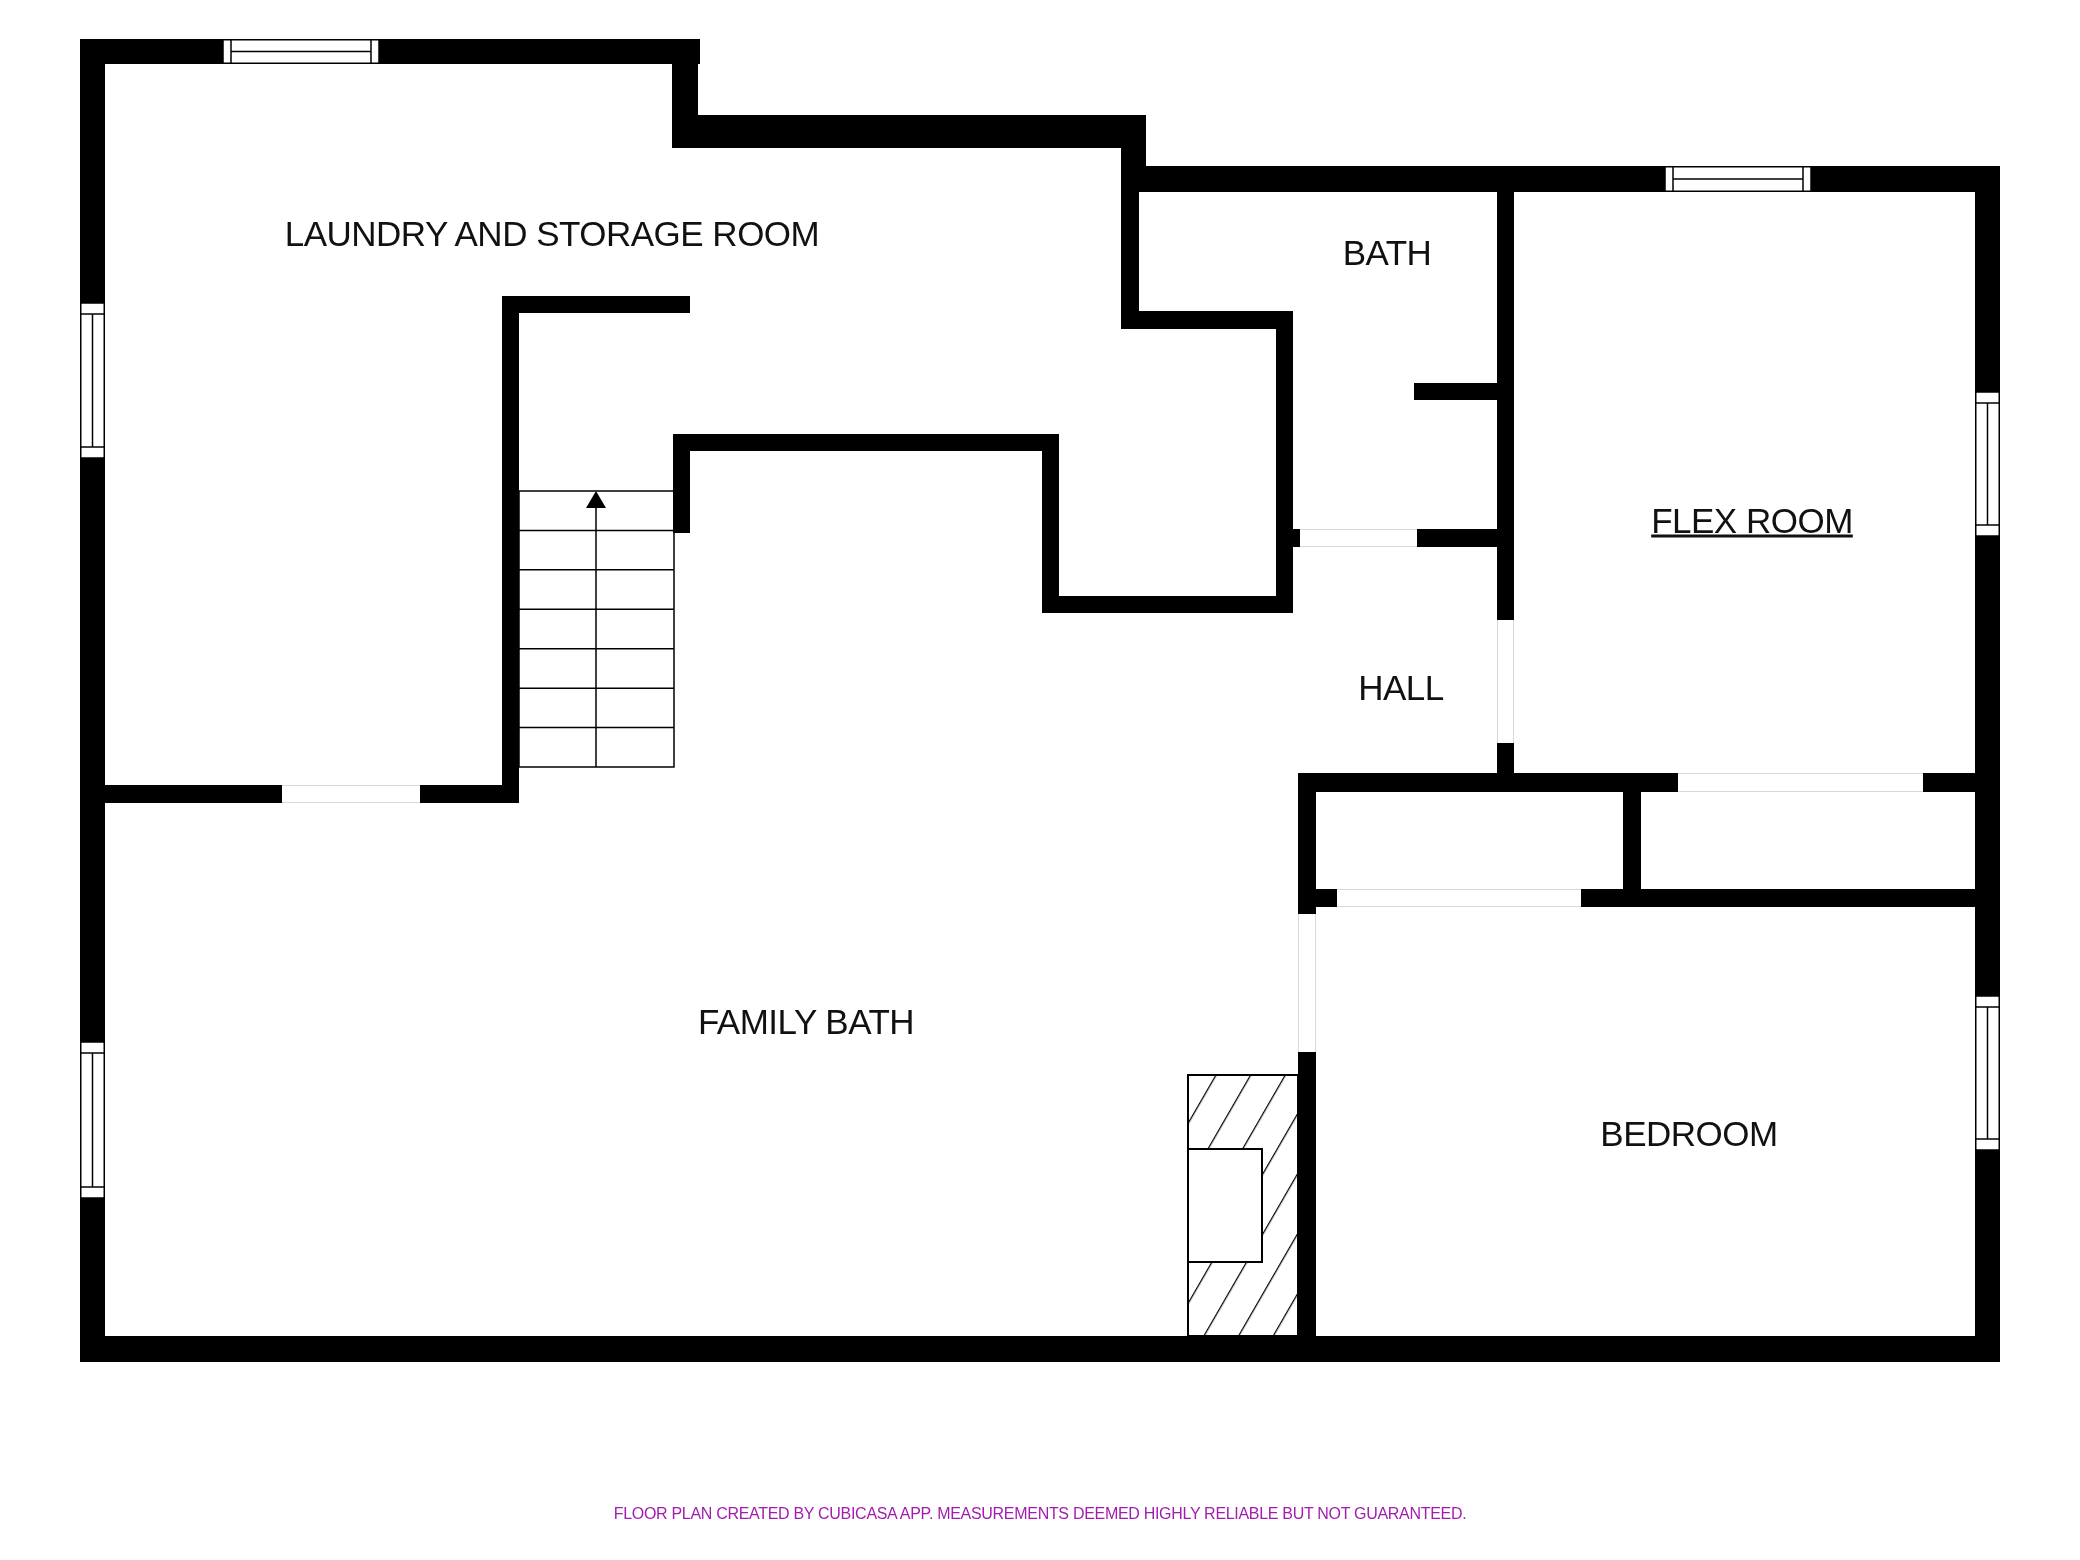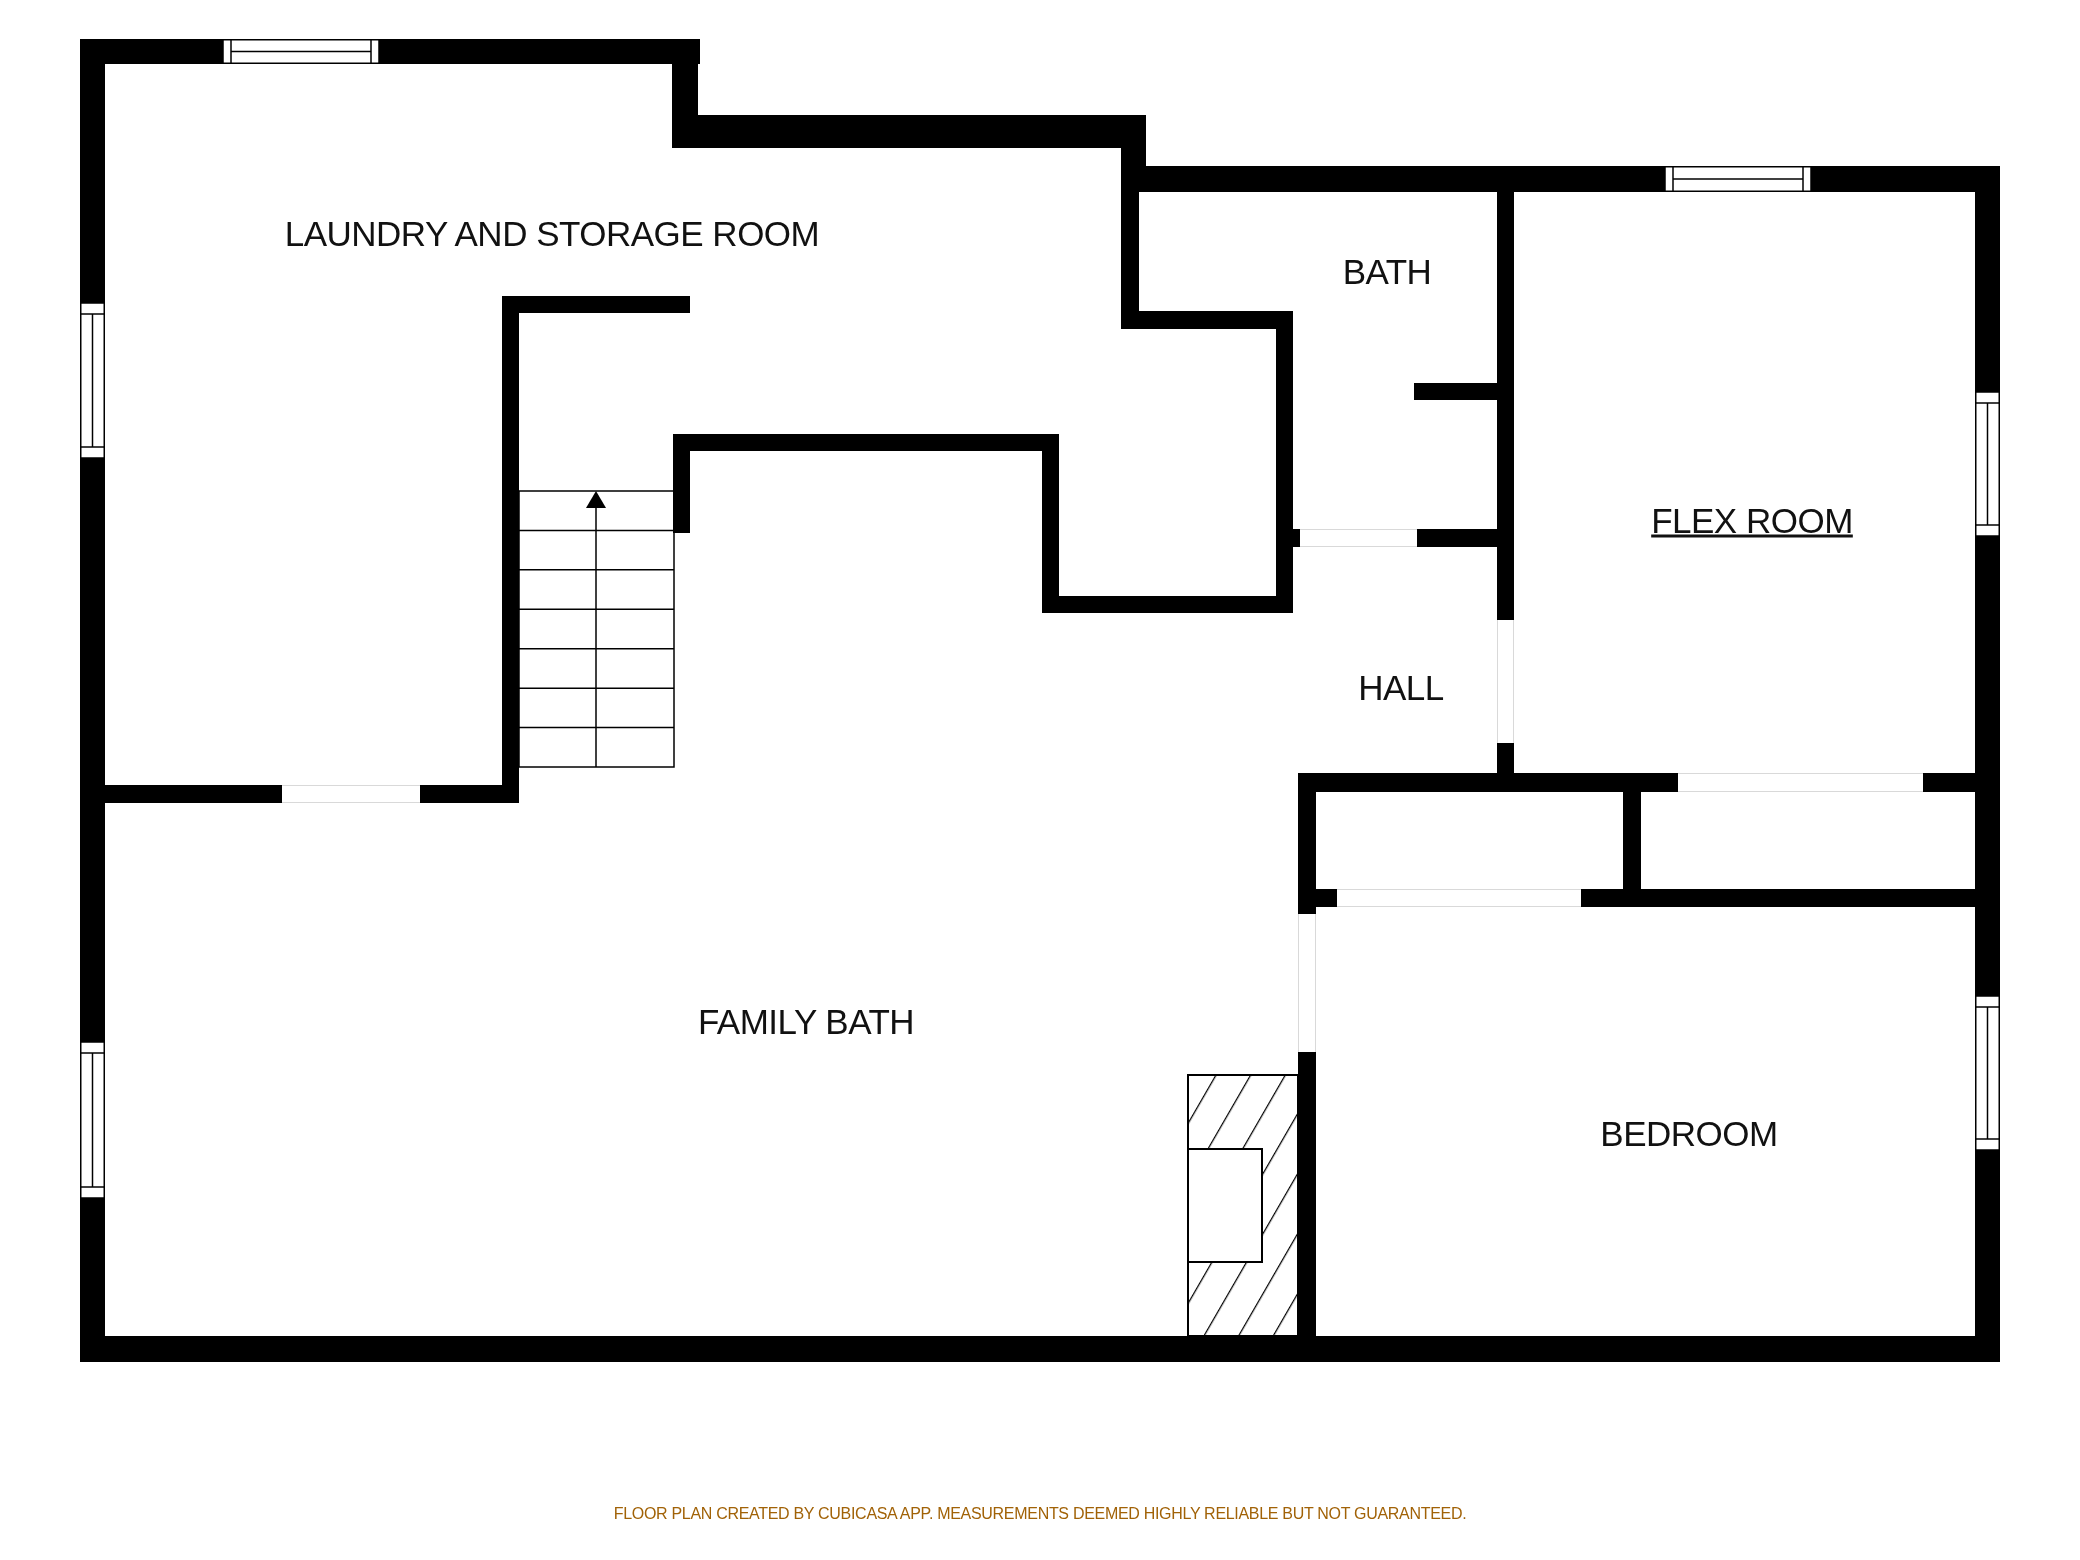--- a/index.html
+++ b/index.html
@@ -14,21 +14,21 @@
       white-space: nowrap;
       letter-spacing: -0.5px;
       line-height: 1;
     }
     .footer-note {
       position: absolute;
       left: 1040px; top: 1514px;
       transform: translate(-50%, -50%);
       font-family: "Liberation Sans", sans-serif;
       font-size: 16px;
-      color: #a16207;
+      color: #a21caf;
       white-space: nowrap;
       letter-spacing: -0.3px;
     }
   </style>
 </head>
 <body>
 
 <svg id="plan" xmlns="http://www.w3.org/2000/svg" width="2080" height="1560" viewBox="0 0 2080 1560">
   <defs>
     <pattern id="hatch" patternUnits="userSpaceOnUse" width="30" height="30" patternTransform="rotate(30)">
@@ -138,20 +138,20 @@
       <polygon points="596,491 586,508 606,508" fill="#000"></polygon>
     </g>
   <g id="fireplace-layer">
       <rect x="1188" y="1075" width="110" height="261" fill="url(#hatch)" stroke="#000" stroke-width="2"></rect>
       <rect x="1188" y="1149" width="74" height="113" fill="#fff" stroke="#000" stroke-width="2"></rect>
     </g>
 </svg>
 
 <div id="labels-layer">
     <div class="room-label" style="left: 524px; top: 233px; margin-left: 28px;">LAUNDRY AND STORAGE ROOM</div>
-    <div class="room-label" style="left: 1387px; top: 271px;">BATH</div>
+    <div class="room-label" style="left: 1387px; top: 252px;">BATH</div>
     <div class="room-label" style="left: 1752px; top: 520px; text-decoration: underline;">FLEX ROOM</div>
     <div class="room-label" style="left: 1401px; top: 687px;">HALL</div>
     <div class="room-label" style="left: 806px; top: 1021px;">FAMILY BATH</div>
     <div class="room-label" style="left: 1689px; top: 1133px;">BEDROOM</div>
   </div>
 
 <div class="footer-note">FLOOR PLAN CREATED BY CUBICASA APP. MEASUREMENTS DEEMED HIGHLY RELIABLE BUT NOT GUARANTEED.</div>
 
 </body></html>

